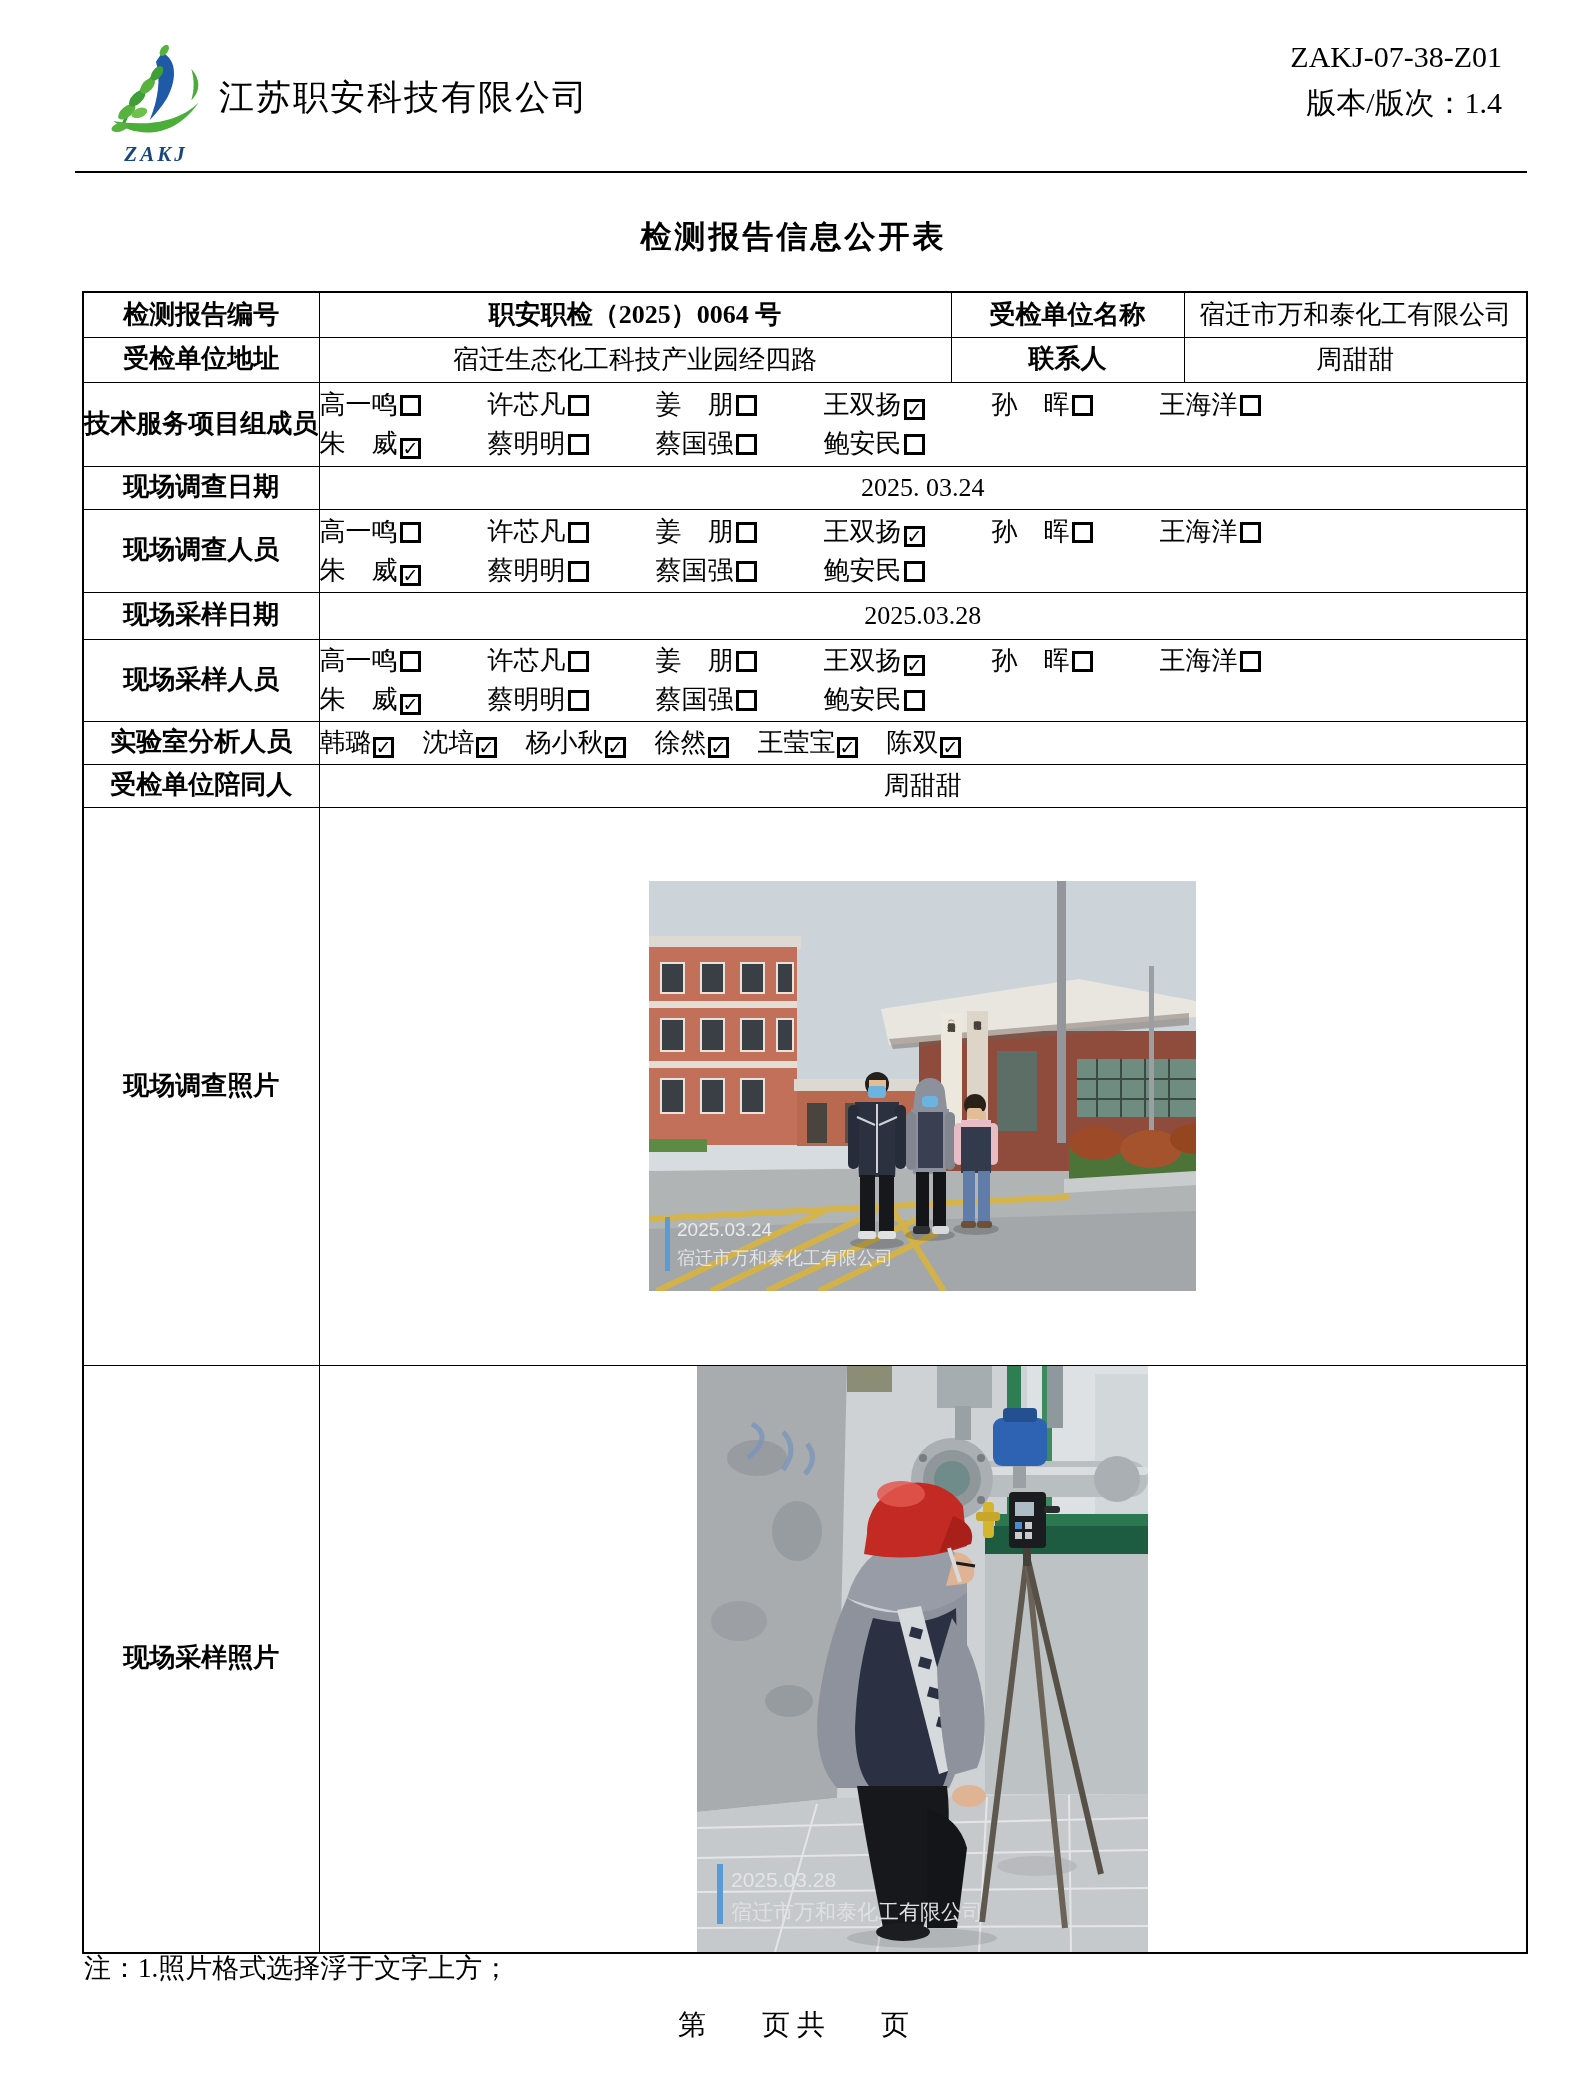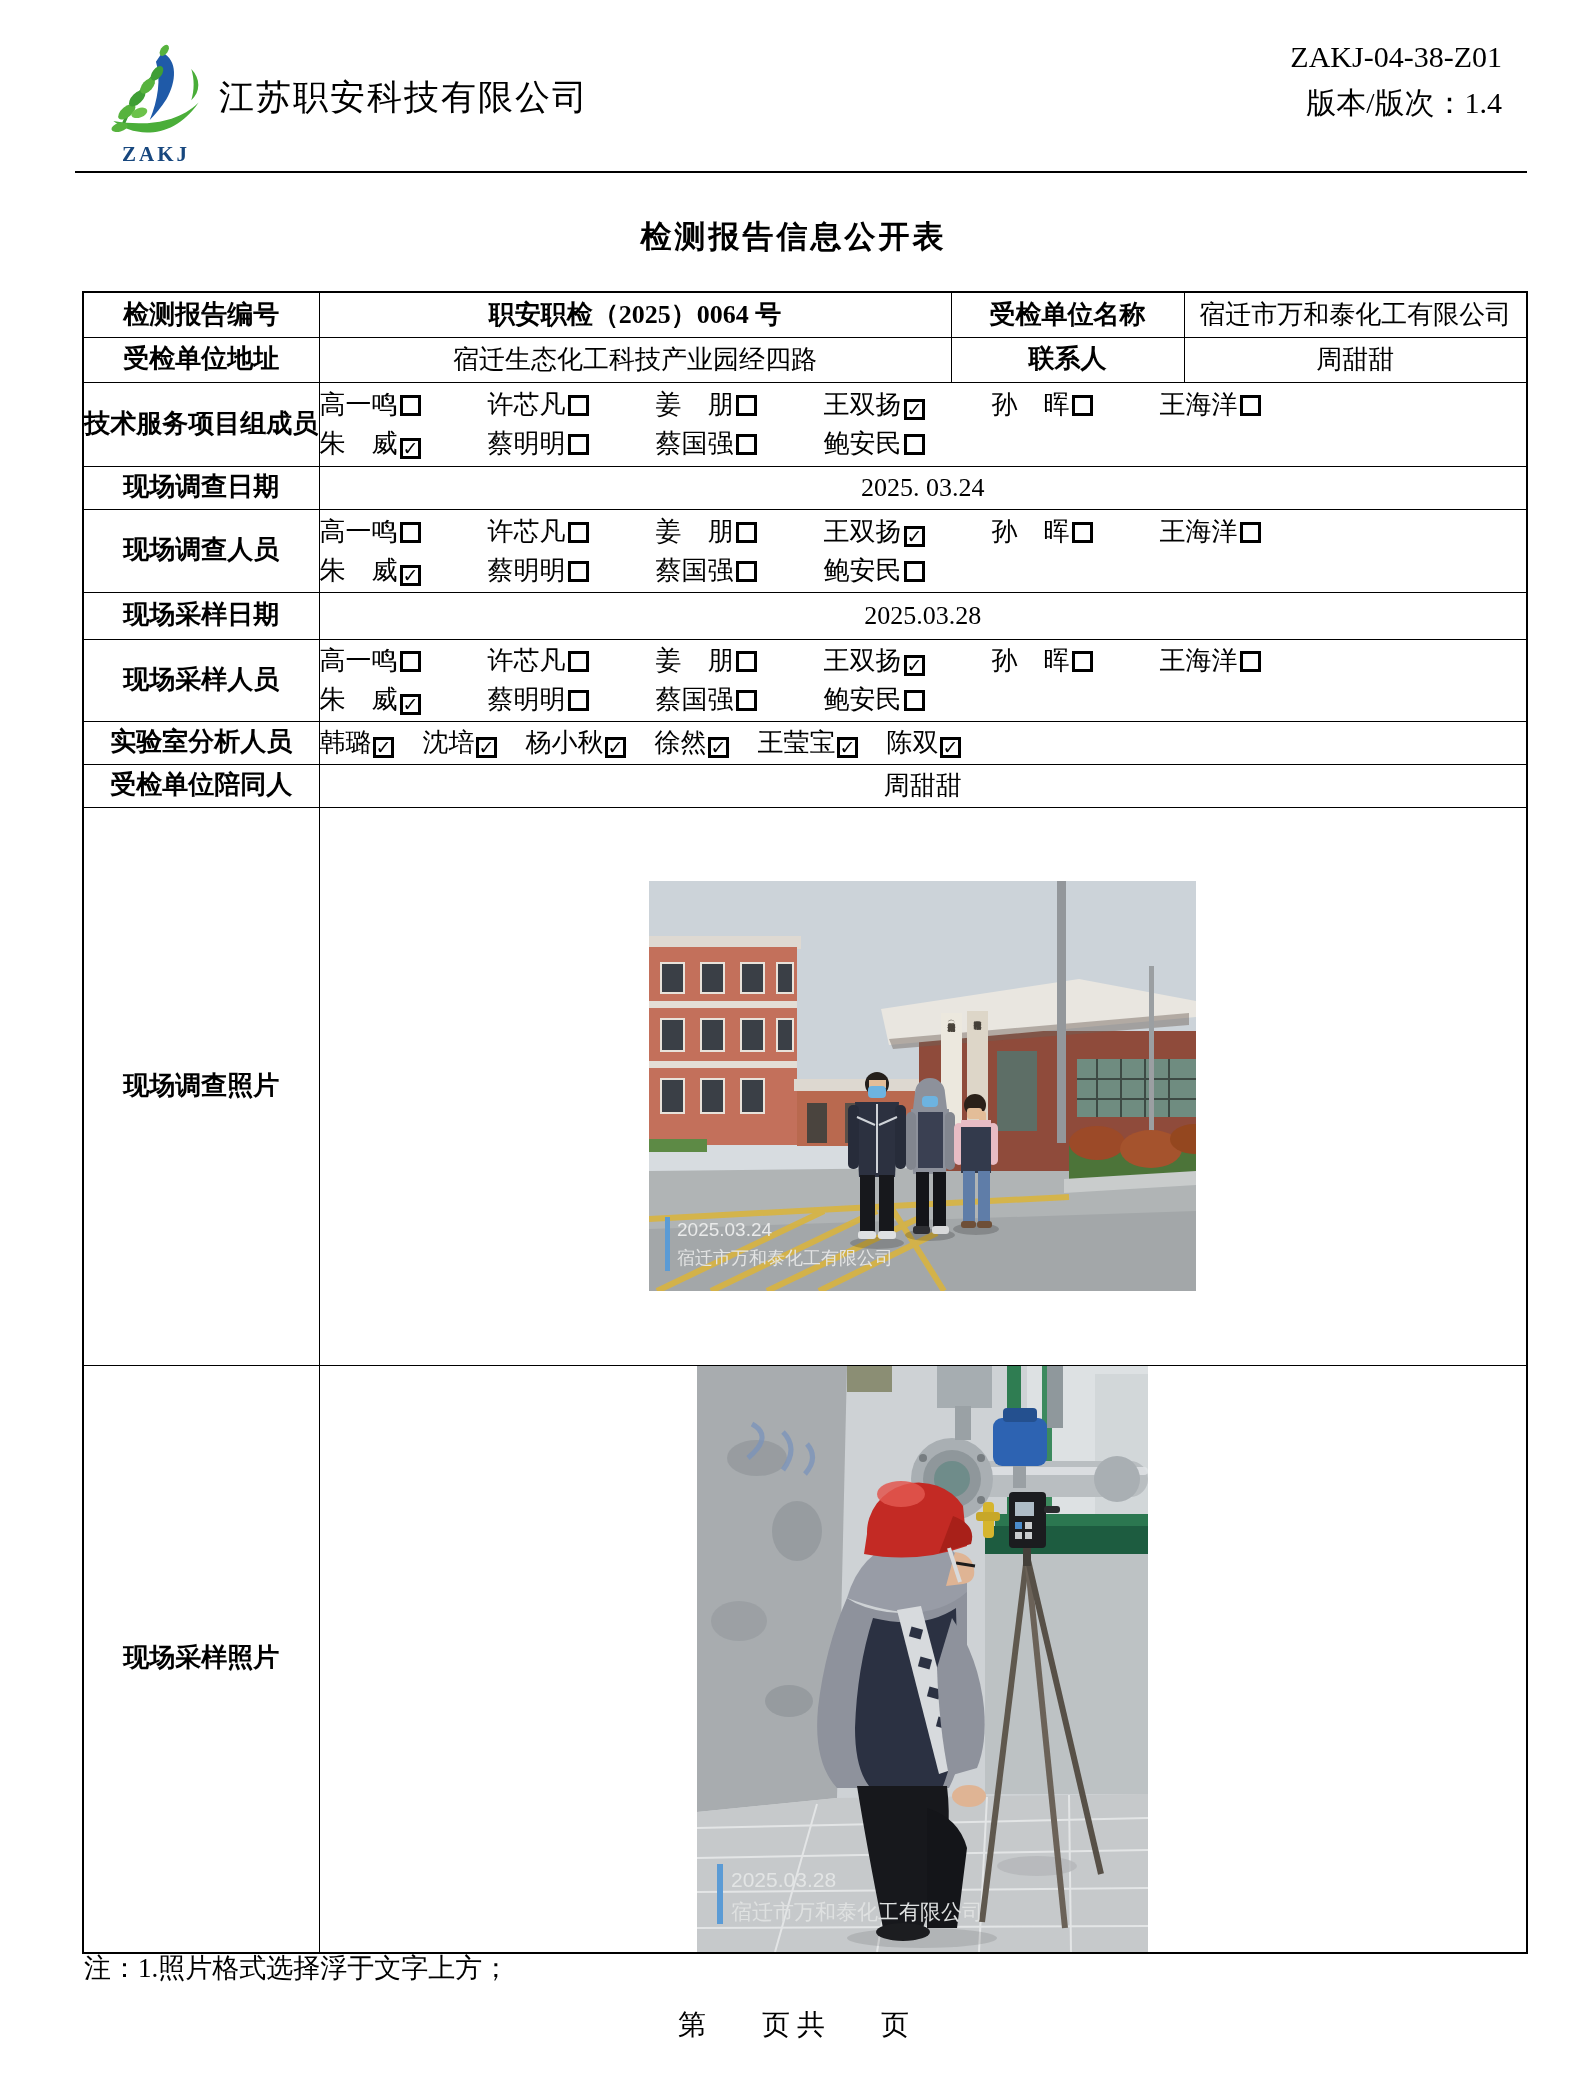--- a/index.html
+++ b/index.html
@@ -2,21 +2,21 @@
 <html><head>
 <meta charset="utf-8">
 <style>
   html,body{margin:0;padding:0;background:#777;}
   .page{position:relative;width:1587px;height:2093px;background:#ffffff;margin:0 auto;
         font-family:"Liberation Serif","DejaVu Serif",serif;color:#000;overflow:hidden;}
 
   
   .logo-svg{position:absolute;left:103px;top:40px;width:108px;height:104px;}
   .logo-text{position:absolute;left:100px;top:142px;width:112px;text-align:center;
-             font-size:21px;font-weight:bold;letter-spacing:3px;color:#17477e;}
+             font-size:21px;font-weight:bold;font-style:italic;letter-spacing:3px;color:#17477e;}
   .company-name{position:absolute;left:219px;top:74px;font-size:35px;letter-spacing:2px;}
   .hdr-right{position:absolute;right:85px;top:34px;text-align:right;font-size:30px;line-height:46px;}
   .hdr-rule{position:absolute;left:75px;top:171px;width:1452px;height:2px;background:#000;}
 
   
   .page-title{position:absolute;left:0;top:216px;width:100%;text-align:center;
               font-size:31px;font-weight:bold;letter-spacing:3px;font-family:Liberation Mono, monospace;}
 
   
   table.form{position:absolute;left:82px;top:283px;width:1444px;border-collapse:collapse;
@@ -55,21 +55,21 @@
     <ellipse cx="31" cy="56" rx="10" ry="5" transform="rotate(-45 31 56)" fill="#3f9e35"></ellipse>
     <ellipse cx="41" cy="44" rx="9" ry="5" transform="rotate(-48 41 44)" fill="#57b33e"></ellipse>
     <ellipse cx="50" cy="32" rx="8" ry="4.5" transform="rotate(-52 50 32)" fill="#3f9e35"></ellipse>
     <ellipse cx="33" cy="70" rx="8" ry="4.5" transform="rotate(-20 33 70)" fill="#6cc24a"></ellipse>
     <ellipse cx="14" cy="84" rx="8" ry="4" transform="rotate(-15 14 84)" fill="#57b33e"></ellipse>
     <ellipse cx="57" cy="10" rx="6" ry="3.5" transform="rotate(-55 57 10)" fill="#57b33e"></ellipse>
   </svg>
   <div class="logo-text">ZAKJ</div>
   <div class="company-name">江苏职安科技有限公司</div>
   <div class="hdr-right">
-    <div>ZAKJ-04-38-Z01</div>
+    <div>ZAKJ-07-38-Z01</div>
     <div>版本/版次：1.4</div>
   </div>
   <div class="hdr-rule"></div>
 
   <div class="page-title">检测报告信息公开表</div>
 
   <table class="form">
     <colgroup>
         <col style="width:236px">
         <col style="width:632px">

